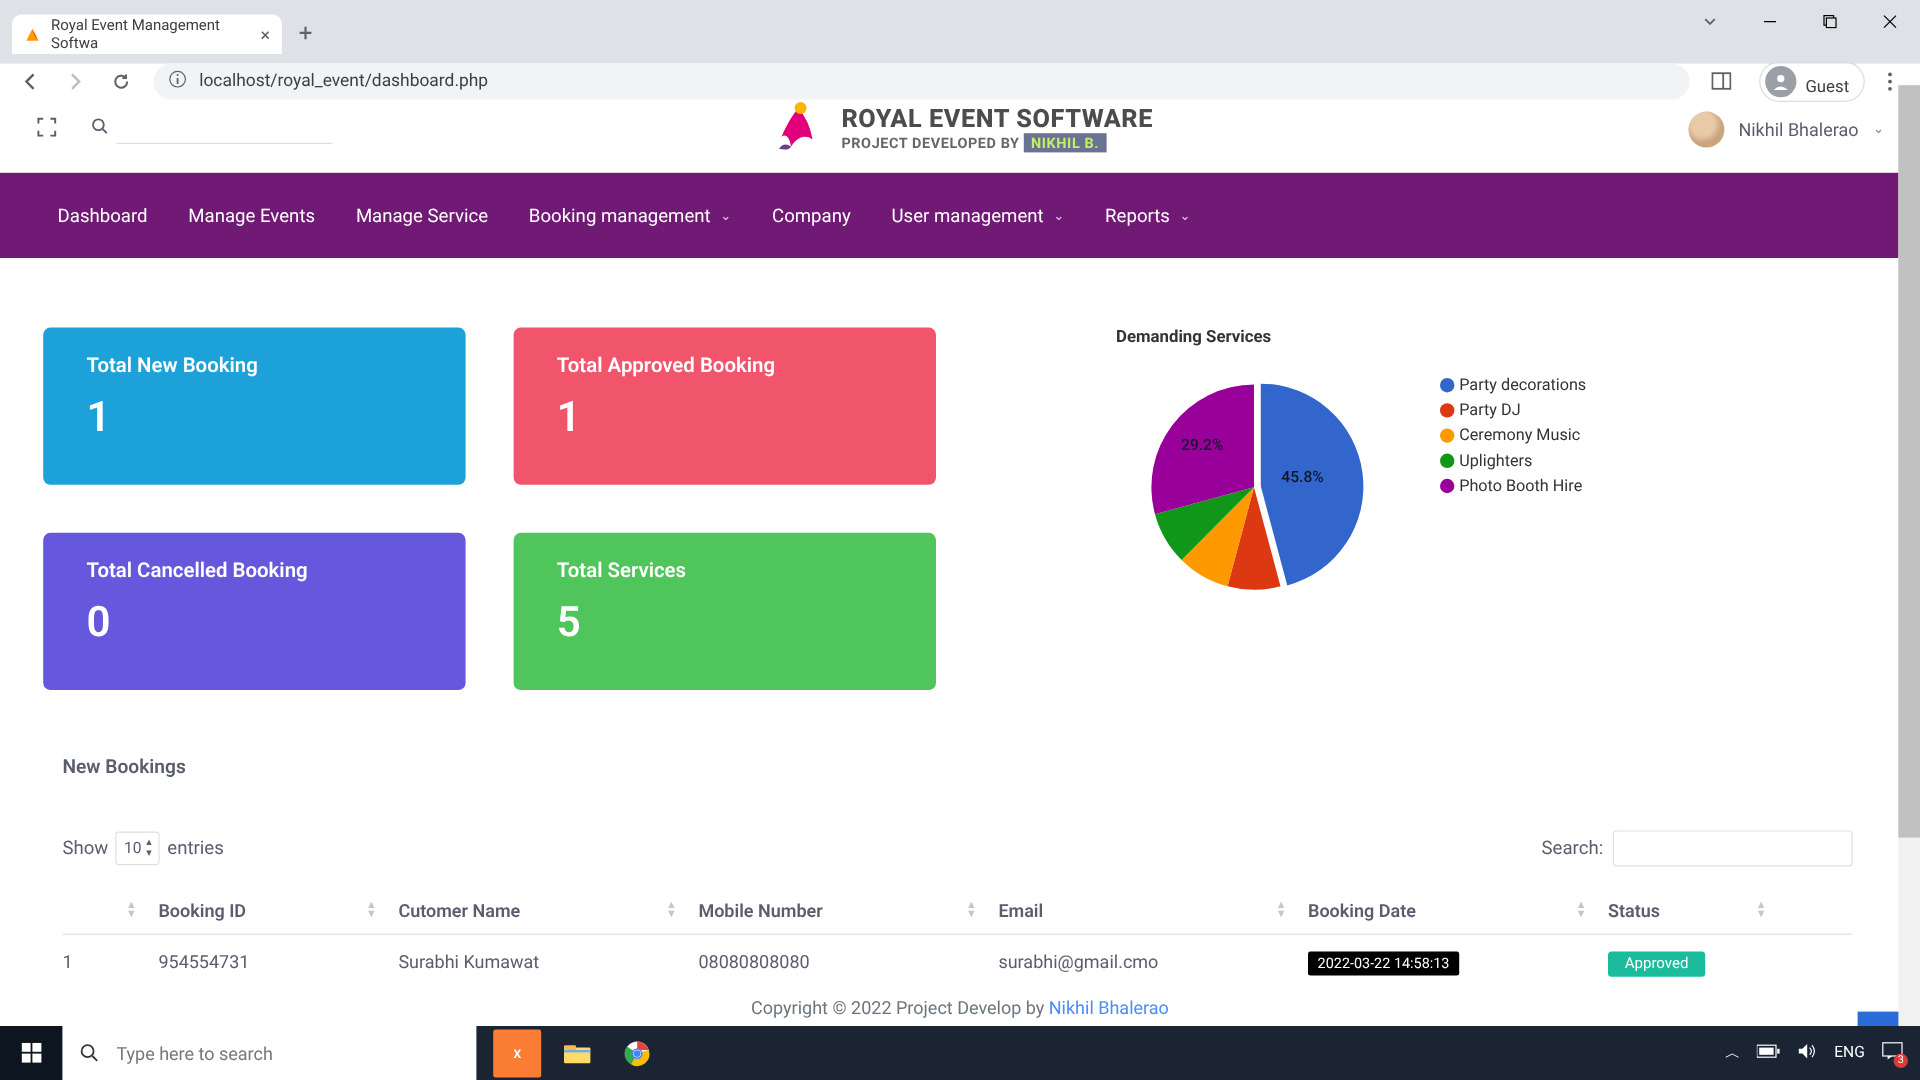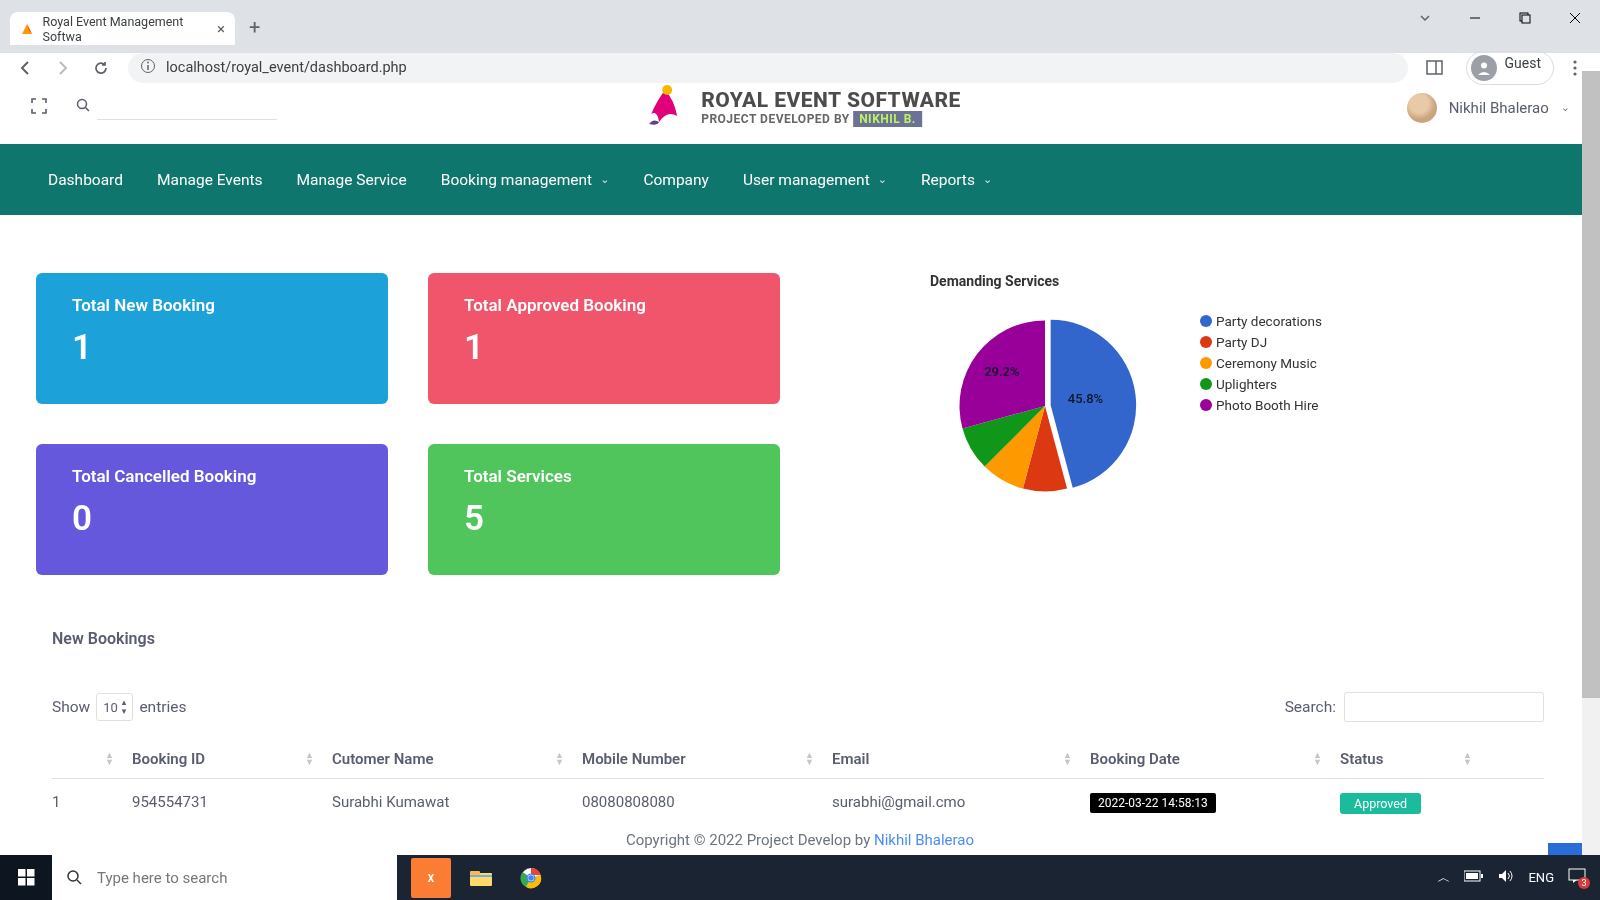--- a/index.html
+++ b/index.html
@@ -12,40 +12,40 @@
 .tab-favicon { width: 16px; height: 16px; display: flex; align-items: center; justify-content: center; }
 .tab-close { margin-left: auto; color: #5f6368; font-size: 15px; cursor: pointer; }
 .new-tab { color: #5f6368; font-size: 20px; padding: 0 14px; cursor: pointer; }
 .window-controls { position: absolute; right: 0; top: 0; display: flex; height: 35px; }
 .win-ctrl { width: 50px; display: flex; align-items: center; justify-content: center; color: #3c4043; cursor: pointer; }
 .toolbar { background: #fff; height: 36px; display: flex; align-items: center; padding: 0 8px; gap: 4px; border-bottom: 7px solid #a16207; }
 .nav-btn { width: 34px; height: 30px; display: flex; align-items: center; justify-content: center; color: #5f6368; cursor: pointer; border-radius: 50%; }
 .nav-btn.disabled { color: #bdbdbd; }
 .addr-bar { flex: 1; background: #f1f3f4; border-radius: 18px; height: 30px; display: flex; align-items: center; padding: 0 12px; gap: 10px; margin: 0 6px; font-size: 14.5px; color: #3c4043; }
 .addr-info { color: #5f6368; }
-.guest-pill { display: flex; align-items: flex-start; gap: 8px; border: 1px solid #dadce0; border-radius: 18px; padding: 3px 12px 3px 4px; margin-left: 10px; font-size: 14px; color: #3c4043; }
+.guest-pill { display: flex; align-items: flex-end; gap: 8px; border: 1px solid #dadce0; border-radius: 18px; padding: 3px 12px 3px 4px; margin-left: 10px; font-size: 14px; color: #3c4043; }
 .guest-avatar { width: 26px; height: 26px; border-radius: 50%; background: #9aa0a6; display: flex; align-items: center; justify-content: center; color: #fff; }
 .side-icon { width: 34px; display: flex; align-items: center; justify-content: center; color: #5f6368; cursor: pointer; }
 
 
 .app-header { height: 73px; background: #fff; display: flex; align-items: center; padding: 0 30px; }
 .header-left { display: flex; align-items: center; gap: 28px; }
 .fullscreen-icon, .search-icon { color: #595d6e; cursor: pointer; }
 .search-input { border: none; border-bottom: 1px solid #e0e0e0; width: 180px; padding: 4px 2px; outline: none; font-size: 14px; }
 .logo-wrap { position: absolute; left: 50%; transform: translateX(-50%); display: flex; align-items: center; gap: 10px; }
 .logo-svg { width: 52px; height: 52px; }
 .logo-text { line-height: 1; }
 .logo-title { font-weight: 800; font-size: 21px; color: #4c4c4c; letter-spacing: 0.5px; }
 .logo-sub { font-size: 12px; color: #666; font-weight: 700; letter-spacing: 0.5px; margin-top: 2px; }
 .logo-sub .box { background: #6c7293; color: #bef264; padding: 1px 6px; }
 .user-menu { margin-left: auto; display: flex; align-items: center; gap: 12px; cursor: pointer; color: #595d6e; font-size: 15px; }
 .user-avatar { width: 30px; height: 30px; border-radius: 50%; background: radial-gradient(circle at 40% 35%, #e8c9a8 35%, #c9a57f 60%); }
 
 
-.navbar { background: #0f766e; height: 71px; display: flex; align-items: center; padding: 0 48px; gap: 34px; }
+.navbar { background: #701a75; height: 71px; display: flex; align-items: center; padding: 0 48px; gap: 34px; }
 .nav-item { color: #fff; font-size: 15.5px; cursor: pointer; display: flex; align-items: center; gap: 8px; }
 .nav-item.active { color: #fff; }
 .chev { font-size: 11px; opacity: 0.8; }
 
 
 .content { padding: 58px 36px 0 36px; position: relative; height: calc(100% - 71px - 73px - 71px - 45px); overflow: hidden; }
 .cards-row { display: flex; gap: 40px; }
 .cards-col { display: flex; flex-direction: column; gap: 40px; }
 .stat-card { width: 352px; height: 131px; border-radius: 6px; padding: 22px 36px; color: #fff; }
 .stat-card.blue { background: #1ca2d8; }

